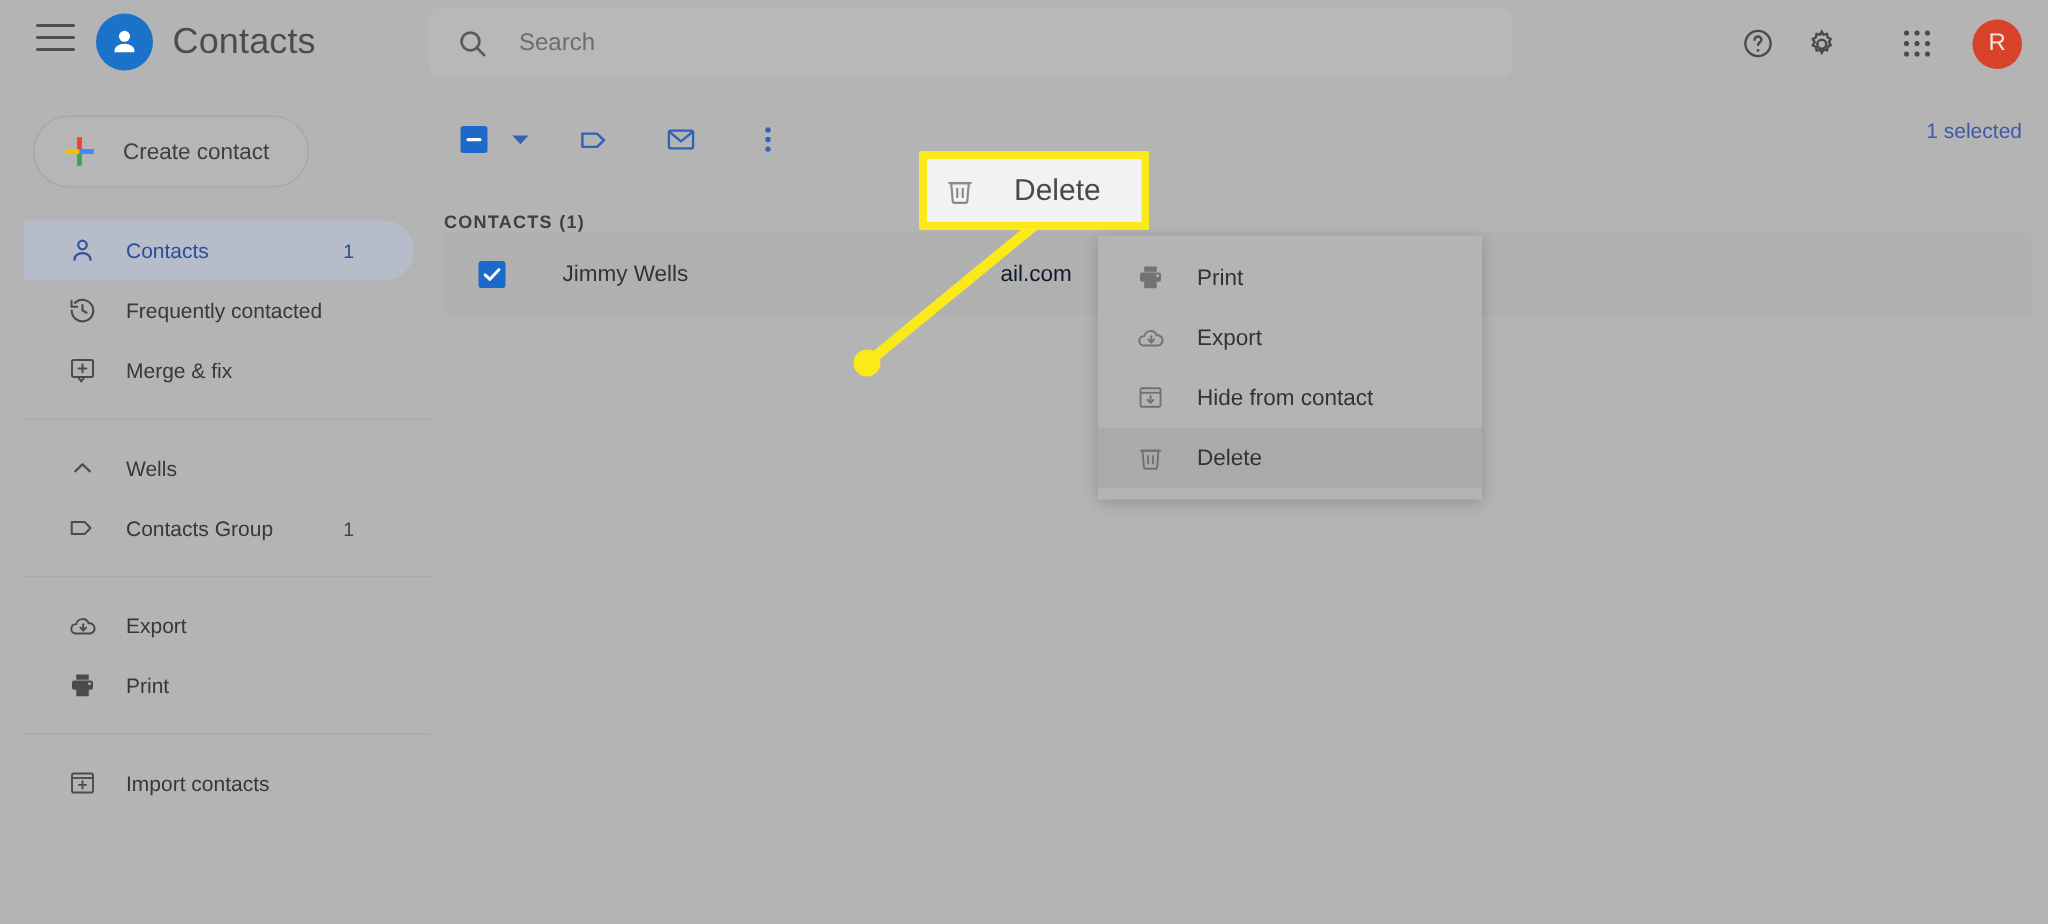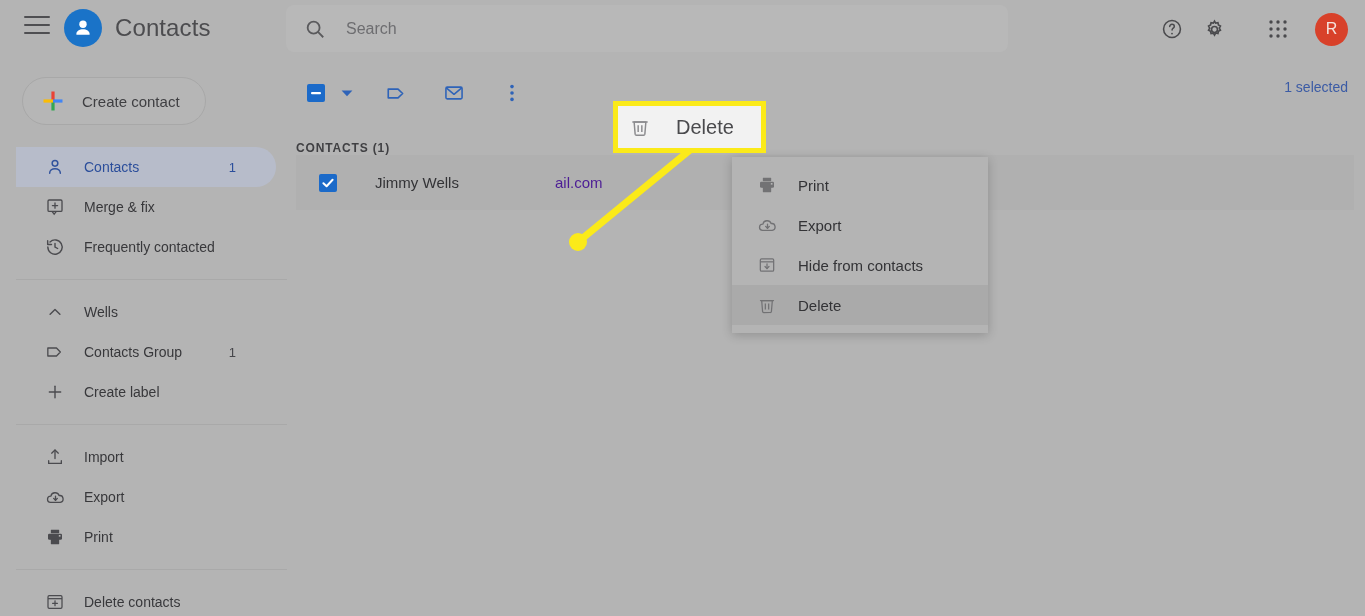--- a/index.html
+++ b/index.html
@@ -132,21 +132,21 @@
     width: 1058px; height: 55px;
     background: #b0b0b0;
     display: flex; align-items: center;
   }
   .row-check {
     margin-left: 23px; width: 18px; height: 18px; border-radius: 2px;
     background: #1b6ac9; display: flex; align-items: center; justify-content: center;
     cursor: pointer;
   }
   .row-name { margin-left: 38px; font-size: 15px; color: #333336; width: 180px; }
-  .row-email { font-size: 15px; color: #4c1d95; }
+  .row-email { margin-left: 112px; font-size: 15px; color: #0f172a; }
   .row-redact {
     position: absolute; left: 505px; top: 12px; width: 100px; height: 30px;
     background: #a8a8a8;
   }
   .row-redact2 {
     position: absolute; left: 530px; top: 8px; width: 63px; height: 38px;
     background: #a3a3a3;
   }
 
   
@@ -269,43 +269,43 @@
             <circle cx="12" cy="7.6" r="3.4"></circle>
             <path d="M5.6 19.4c0-3.3 2.9-5.4 6.4-5.4s6.4 2.1 6.4 5.4" stroke-linecap="round"></path>
           </svg>
         </div>
         <div class="nav-label">Contacts</div>
         <div class="nav-count">1</div>
       </div>
 
       <div class="nav-item">
         <div class="nav-icon">
+          <svg width="20" height="20" viewBox="0 0 24 24" fill="none" stroke="#46464a" stroke-width="1.7">
+            <path d="M3.4 12a8.6 8.6 0 1 0 2.6-6.1" stroke-linecap="round"></path>
+            <polyline points="3.2,4.4 3.2,9 7.8,9" stroke-linecap="round" stroke-linejoin="round"></polyline>
+            <polyline points="12,7.6 12,12 15.2,13.8" stroke-linecap="round"></polyline>
+          </svg>
+        </div>
+        <div class="nav-label">Frequently contacted</div>
+        <div class="nav-count"></div>
+      </div>
+
+      <div class="nav-item">
+        <div class="nav-icon">
           <svg width="20" height="20" viewBox="0 0 24 24" fill="none" stroke="#46464a" stroke-width="1.6">
             <rect x="3.6" y="3.6" width="16.8" height="13.6" rx="1.4"></rect>
             <path d="M8.4 17.2 L11 20.6 L13.6 17.2" fill="none"></path>
             <line x1="12" y1="7.2" x2="12" y2="13.4" stroke-linecap="round"></line>
             <line x1="8.9" y1="10.3" x2="15.1" y2="10.3" stroke-linecap="round"></line>
           </svg>
         </div>
         <div class="nav-label">Merge &amp; fix</div>
         <div class="nav-count"></div>
       </div>
 
-      <div class="nav-item">
-        <div class="nav-icon">
-          <svg width="20" height="20" viewBox="0 0 24 24" fill="none" stroke="#46464a" stroke-width="1.7">
-            <path d="M3.4 12a8.6 8.6 0 1 0 2.6-6.1" stroke-linecap="round"></path>
-            <polyline points="3.2,4.4 3.2,9 7.8,9" stroke-linecap="round" stroke-linejoin="round"></polyline>
-            <polyline points="12,7.6 12,12 15.2,13.8" stroke-linecap="round"></polyline>
-          </svg>
-        </div>
-        <div class="nav-label">Frequently contacted</div>
-        <div class="nav-count"></div>
-      </div>
-
       <div class="nav-divider"></div>
 
       <div class="nav-item">
         <div class="nav-icon">
           <svg width="18" height="18" viewBox="0 0 24 24" fill="none" stroke="#46464a" stroke-width="1.9">
             <polyline points="5.5,15 12,8.6 18.5,15" stroke-linecap="round" stroke-linejoin="round"></polyline>
           </svg>
         </div>
         <div class="nav-label">Wells</div>
         <div class="nav-count"></div>
@@ -314,44 +314,23 @@
       <div class="nav-item">
         <div class="nav-icon">
           <svg width="20" height="20" viewBox="0 0 24 24" fill="none" stroke="#46464a" stroke-width="1.6">
             <path d="M3.4 7.2h10.4l4.6 4.8-4.6 4.8H3.4z" stroke-linejoin="round"></path>
           </svg>
         </div>
         <div class="nav-label">Contacts Group</div>
         <div class="nav-count">1</div>
       </div>
 
-      <div class="nav-item">
-        <div class="nav-icon">
-          <svg width="20" height="20" viewBox="0 0 24 24" fill="none" stroke="#46464a" stroke-width="1.7">
-            <line x1="12" y1="5.2" x2="12" y2="18.8" stroke-linecap="round"></line>
-            <line x1="5.2" y1="12" x2="18.8" y2="12" stroke-linecap="round"></line>
-          </svg>
-        </div>
-        <div class="nav-label">Create label</div>
-        <div class="nav-count"></div>
-      </div>
 
       <div class="nav-divider"></div>
 
-      <div class="nav-item">
-        <div class="nav-icon">
-          <svg width="20" height="20" viewBox="0 0 24 24" fill="none" stroke="#46464a" stroke-width="1.6">
-            <polyline points="8,7.4 12,3.6 16,7.4" stroke-linecap="round" stroke-linejoin="round"></polyline>
-            <line x1="12" y1="3.8" x2="12" y2="13.8" stroke-linecap="round"></line>
-            <path d="M4.4 16.4v3.2h15.2v-3.2" stroke-linecap="round"></path>
-          </svg>
-        </div>
-        <div class="nav-label">Import</div>
-        <div class="nav-count"></div>
-      </div>
 
       <div class="nav-item">
         <div class="nav-icon">
           <svg width="21" height="21" viewBox="0 0 24 24" fill="none" stroke="#46464a" stroke-width="1.5">
             <path d="M6.3 17.6a3.6 3.6 0 0 1 .4-7.2 4.9 4.9 0 0 1 9.4-.6 3.9 3.9 0 0 1 1.3 7.7z" stroke-linejoin="round"></path>
             <line x1="12" y1="10.4" x2="12" y2="15" stroke-linecap="round"></line>
             <polyline points="9.9,13 12,15.2 14.1,13" stroke-linecap="round" stroke-linejoin="round"></polyline>
           </svg>
         </div>
         <div class="nav-label">Export</div>
@@ -375,21 +354,21 @@
 
       <div class="nav-item">
         <div class="nav-icon">
           <svg width="20" height="20" viewBox="0 0 24 24" fill="none" stroke="#46464a" stroke-width="1.5">
             <rect x="3.6" y="4.4" width="16.8" height="15.2" rx="1.5"></rect>
             <line x1="3.6" y1="8" x2="20.4" y2="8"></line>
             <line x1="12" y1="10.6" x2="12" y2="16.4" stroke-linecap="round"></line>
             <line x1="9.1" y1="13.5" x2="14.9" y2="13.5" stroke-linecap="round"></line>
           </svg>
         </div>
-        <div class="nav-label">Delete contacts</div>
+        <div class="nav-label">Import contacts</div>
         <div class="nav-count"></div>
       </div>
 
     </div>
   </div>
 
   <div class="main">
 
     <div class="toolbar">
       <div class="tb-btn">
@@ -466,21 +445,21 @@
 
       <div class="menu-item">
         <div class="menu-icon">
           <svg width="20" height="20" viewBox="0 0 24 24" fill="none" stroke="#6b6b6e" stroke-width="1.5">
             <rect x="4" y="4.6" width="16" height="14.8" rx="1.5"></rect>
             <line x1="4" y1="8.2" x2="20" y2="8.2"></line>
             <line x1="12" y1="10.6" x2="12" y2="16.2" stroke-linecap="round"></line>
             <polyline points="9.6,13.8 12,16.3 14.4,13.8" stroke-linecap="round" stroke-linejoin="round"></polyline>
           </svg>
         </div>
-        <div class="menu-label">Hide from contacts</div>
+        <div class="menu-label">Hide from contact</div>
       </div>
 
       <div class="menu-item hovered">
         <div class="menu-icon">
           <svg width="20" height="20" viewBox="0 0 24 24" fill="none" stroke="#6b6b6e" stroke-width="1.5">
             <path d="M5.6 6.6h12.8l-1.1 13.2a1.4 1.4 0 0 1-1.4 1.2H8.1a1.4 1.4 0 0 1-1.4-1.2z" stroke-linejoin="round"></path>
             <line x1="4.2" y1="6.6" x2="19.8" y2="6.6" stroke-linecap="round"></line>
             <line x1="10" y1="10.2" x2="10" y2="17.4"></line>
             <line x1="14" y1="10.2" x2="14" y2="17.4"></line>
           </svg>

